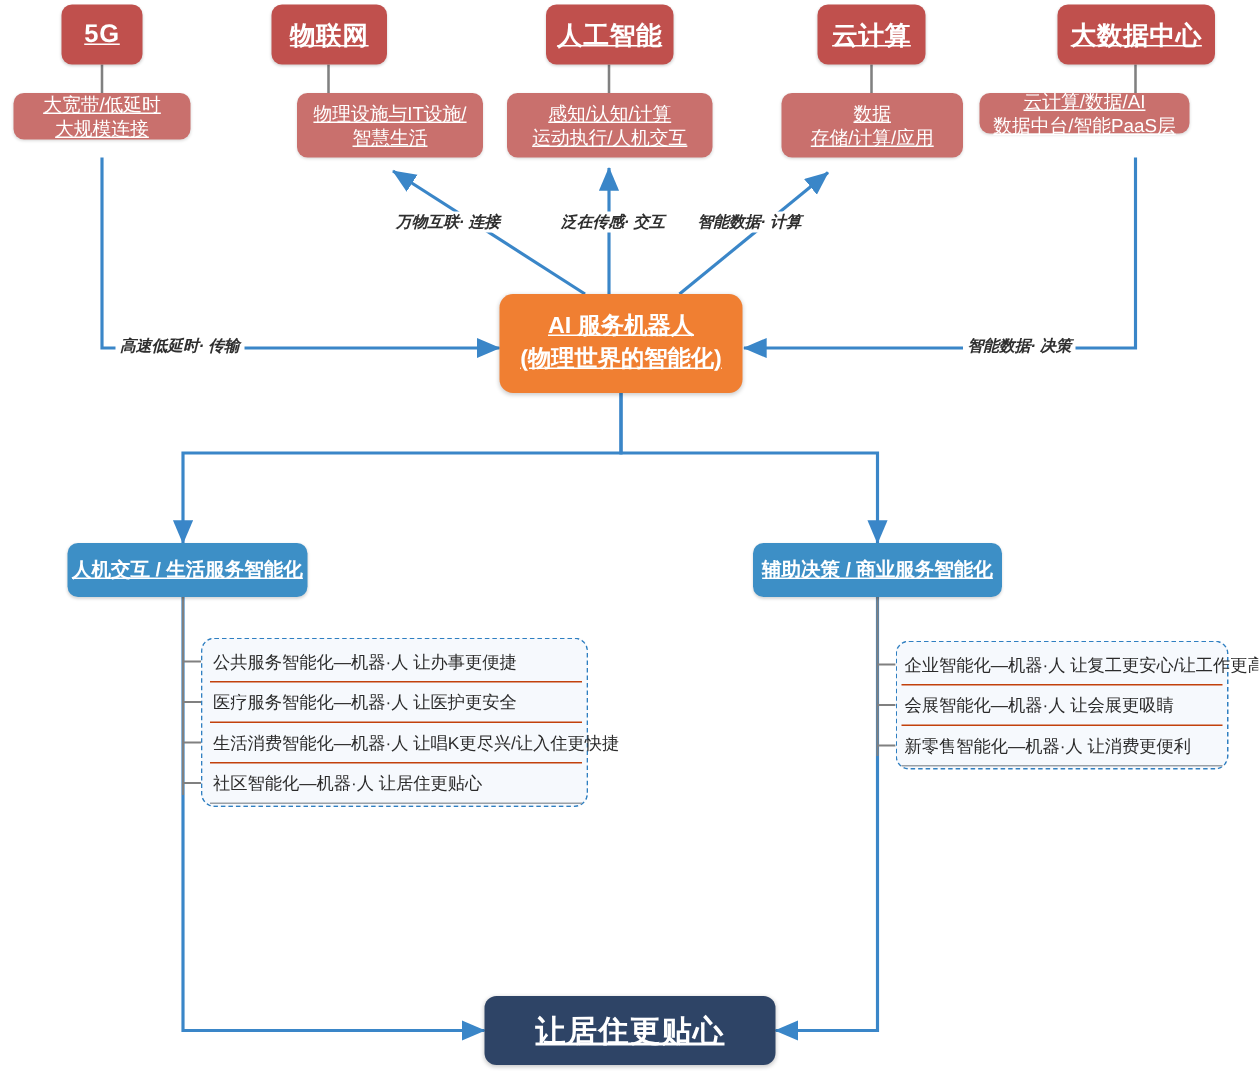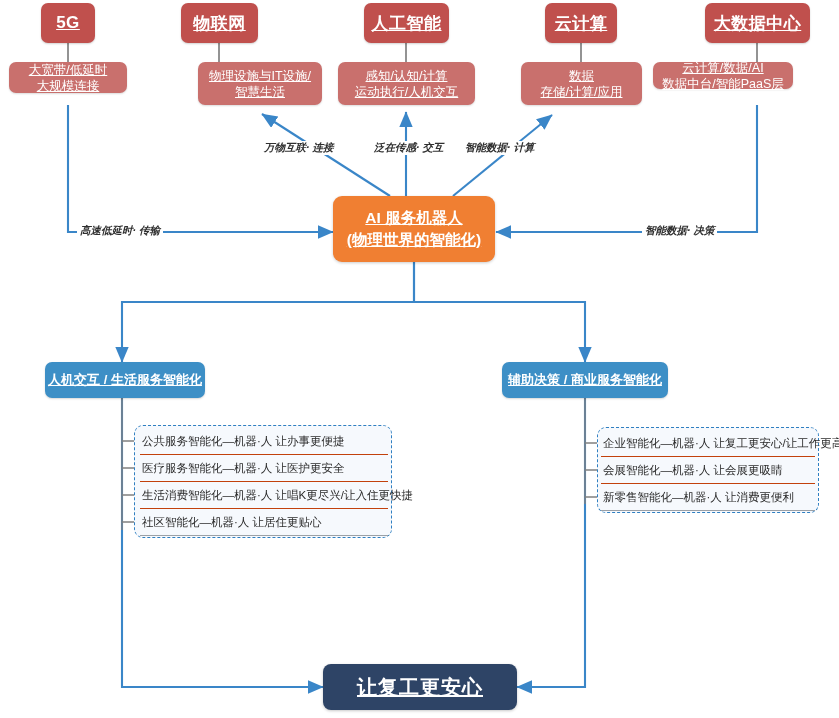--- a/index.html
+++ b/index.html
@@ -147,16 +147,16 @@
       <div class="item">生活消费智能化—机器·人  让唱K更尽兴/让入住更快捷</div>
       <div class="item">社区智能化—机器·人  让居住更贴心</div>
     </div>
   <div class="itemlist" style="left:601px;top:430px;width:214px;">
       <div class="item">企业智能化—机器·人  让复工更安心/让工作更高效</div>
       <div class="item">会展智能化—机器·人  让会展更吸睛</div>
       <div class="item">新零售智能化—机器·人  让消费更便利</div>
     </div>
 
   <div class="node bottom" style="left:323px;top:664px;width:194px;height:46px;">
-    <span>让复工更安心</span>
+    <span>让居住更贴心</span>
   </div>
 
 </div>
 
 </body></html>

